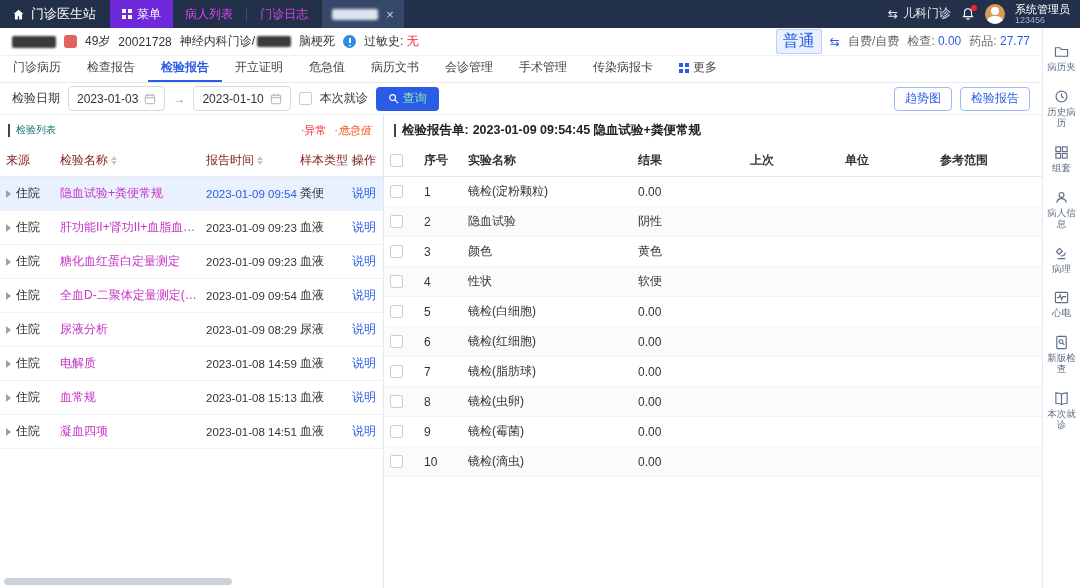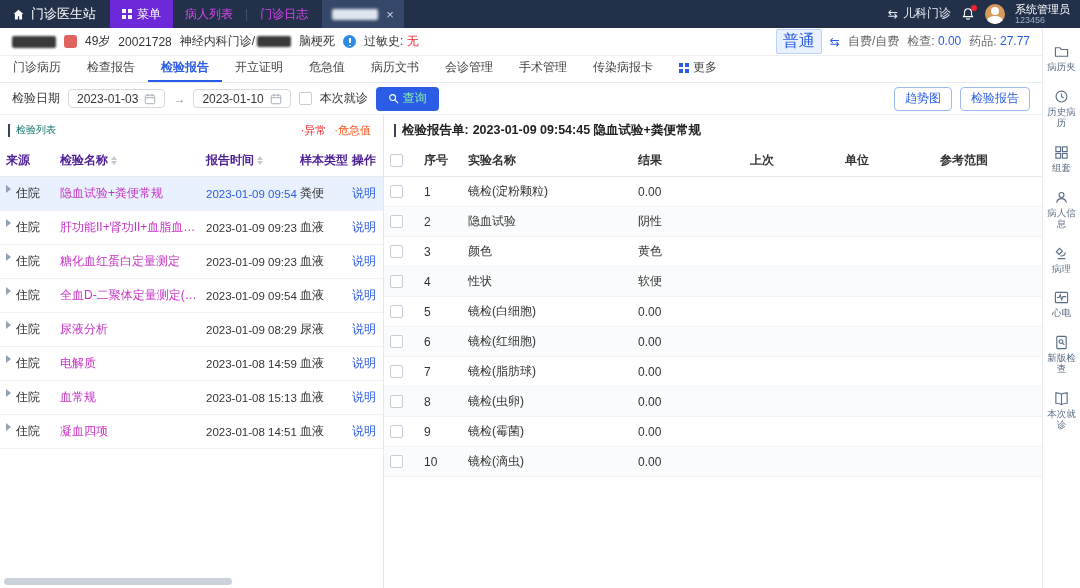--- a/index.html
+++ b/index.html
@@ -48,43 +48,43 @@
   .amount{color:#2b5ce6}
 
   
   .module-tabs{display:flex;align-items:flex-end;height:27px;border-bottom:1px solid #e8eaef;padding:0 0}
   .mtab{padding:0 13px;height:27px;display:flex;align-items:center;color:#444;cursor:pointer;border-bottom:2px solid transparent;white-space:nowrap}
   .mtab.active{color:#2b5ce6;border-bottom-color:#2b5ce6;font-weight:bold}
   .mtab-more{gap:4px}
 
   
   .filter-bar{display:flex;align-items:center;gap:8px;height:32px;padding:0 12px;border-bottom:1px solid #eef0f4;white-space:nowrap}
-  .date-input{display:flex;align-items:center;gap:6px;border:1px solid #d5d9e0;border-radius:4px;height:19px;padding:0 8px;cursor:pointer;background:#fff}
+  .date-input{display:flex;align-items:center;gap:6px;border:1px solid #d5d9e0;border-radius:4px;height:25px;padding:0 8px;cursor:pointer;background:#fff}
   .arrow-sep{color:#999}
   .checkbox{width:13px;height:13px;border:1px solid #c7ccd6;border-radius:2px;background:#fff;display:inline-block;cursor:pointer;flex:none}
   .btn-primary{background:#2b5ce6;color:#86efac;border:none;border-radius:4px;height:24px;padding:0 12px;display:inline-flex;align-items:center;gap:4px;font-size:12px;cursor:pointer}
   .btn-outline{background:#fff;color:#2b5ce6;border:1px solid #9db9f5;border-radius:4px;height:24px;padding:0 10px;display:inline-flex;align-items:center;font-size:12px;cursor:pointer}
   .fspacer{flex:1}
 
   
   .content{flex:1;display:flex;min-height:0}
   .panel-left{width:384px;border-right:1px solid #e4e7ee;display:flex;flex-direction:column;position:relative}
   .panel-head{display:flex;align-items:center;height:30px;padding:0 8px}
   .head-bar{width:2px;height:13px;background:#39435a;margin-right:6px;flex:none}
   .panel-title{font-weight:normal;font-size:10px;color:#0f766e;white-space:nowrap}
   .legend{margin-left:auto;display:flex;gap:8px;font-size:11px;padding-right:4px}
   .lab-header,.lrow{display:grid;grid-template-columns:54px 146px 94px 52px 32px;padding-left:6px;align-items:center}
-  .lab-header{height:32px;font-weight:bold;color:#4c1d95;border-bottom:1px solid #e8eaef}
+  .lab-header{height:32px;font-weight:normal;color:#7f1d1d;border-bottom:1px solid #e8eaef}
   .lrow{height:34px;border-bottom:1px solid #f1f2f5;cursor:pointer}
   .lrow.selected{background:#e8f1fd}
   .cell-name{color:#c633c6;overflow:hidden;white-space:nowrap;text-overflow:ellipsis;padding-right:6px}
   .cell-time{color:#333;font-size:11.5px}
   .lrow.selected .cell-time{color:#2b5ce6}
   .cell-action{color:#2b5ce6}
-  .src-cell{display:flex;align-items:flex-start;gap:5px}
+  .src-cell{display:flex;align-items:center;gap:5px}
   .tri-right{width:0;height:0;border-left:5px solid #93a0b5;border-top:4px solid transparent;border-bottom:4px solid transparent;flex:none}
   .hcell{display:flex;align-items:center;white-space:nowrap}
   .sort{display:inline-flex;flex-direction:column;gap:1px;margin-left:3px}
   .sort i{width:0;height:0;border-left:3.5px solid transparent;border-right:3.5px solid transparent}
   .sort .up{border-bottom:4px solid #c3c9d4}
   .sort .down{border-top:4px solid #c3c9d4}
   .hscroll-thumb{position:absolute;left:4px;bottom:3px;width:228px;height:7px;border-radius:4px;background:#ccd2dc;cursor:pointer}
 
   .panel-right{flex:1;display:flex;flex-direction:column;min-width:0}
   .report-head{display:flex;align-items:center;height:30px;padding:0 10px;font-weight:bold;font-size:12.5px;color:#222;white-space:nowrap;overflow:hidden}
@@ -246,21 +246,21 @@
     </div>
 
     <div class="content">
 
       <div class="panel-left">
         <div class="panel-head">
           <span class="head-bar"></span>
           <span class="panel-title">检验列表</span>
           <span class="legend">
               <span style="color: rgb(245, 34, 45);">·异常</span>
-              <span style="color: rgb(250, 84, 28);">·危急值</span>
+              <span style="color: rgb(250, 84, 28); font-style: italic;">·危急值</span>
             </span>
         </div>
         <div class="lab-header">
           <div class="hcell">
               <span>来源</span>
             </div>
           <div class="hcell">
               <span>检验名称</span>
               <span class="sort">
                 <i class="up"></i>

